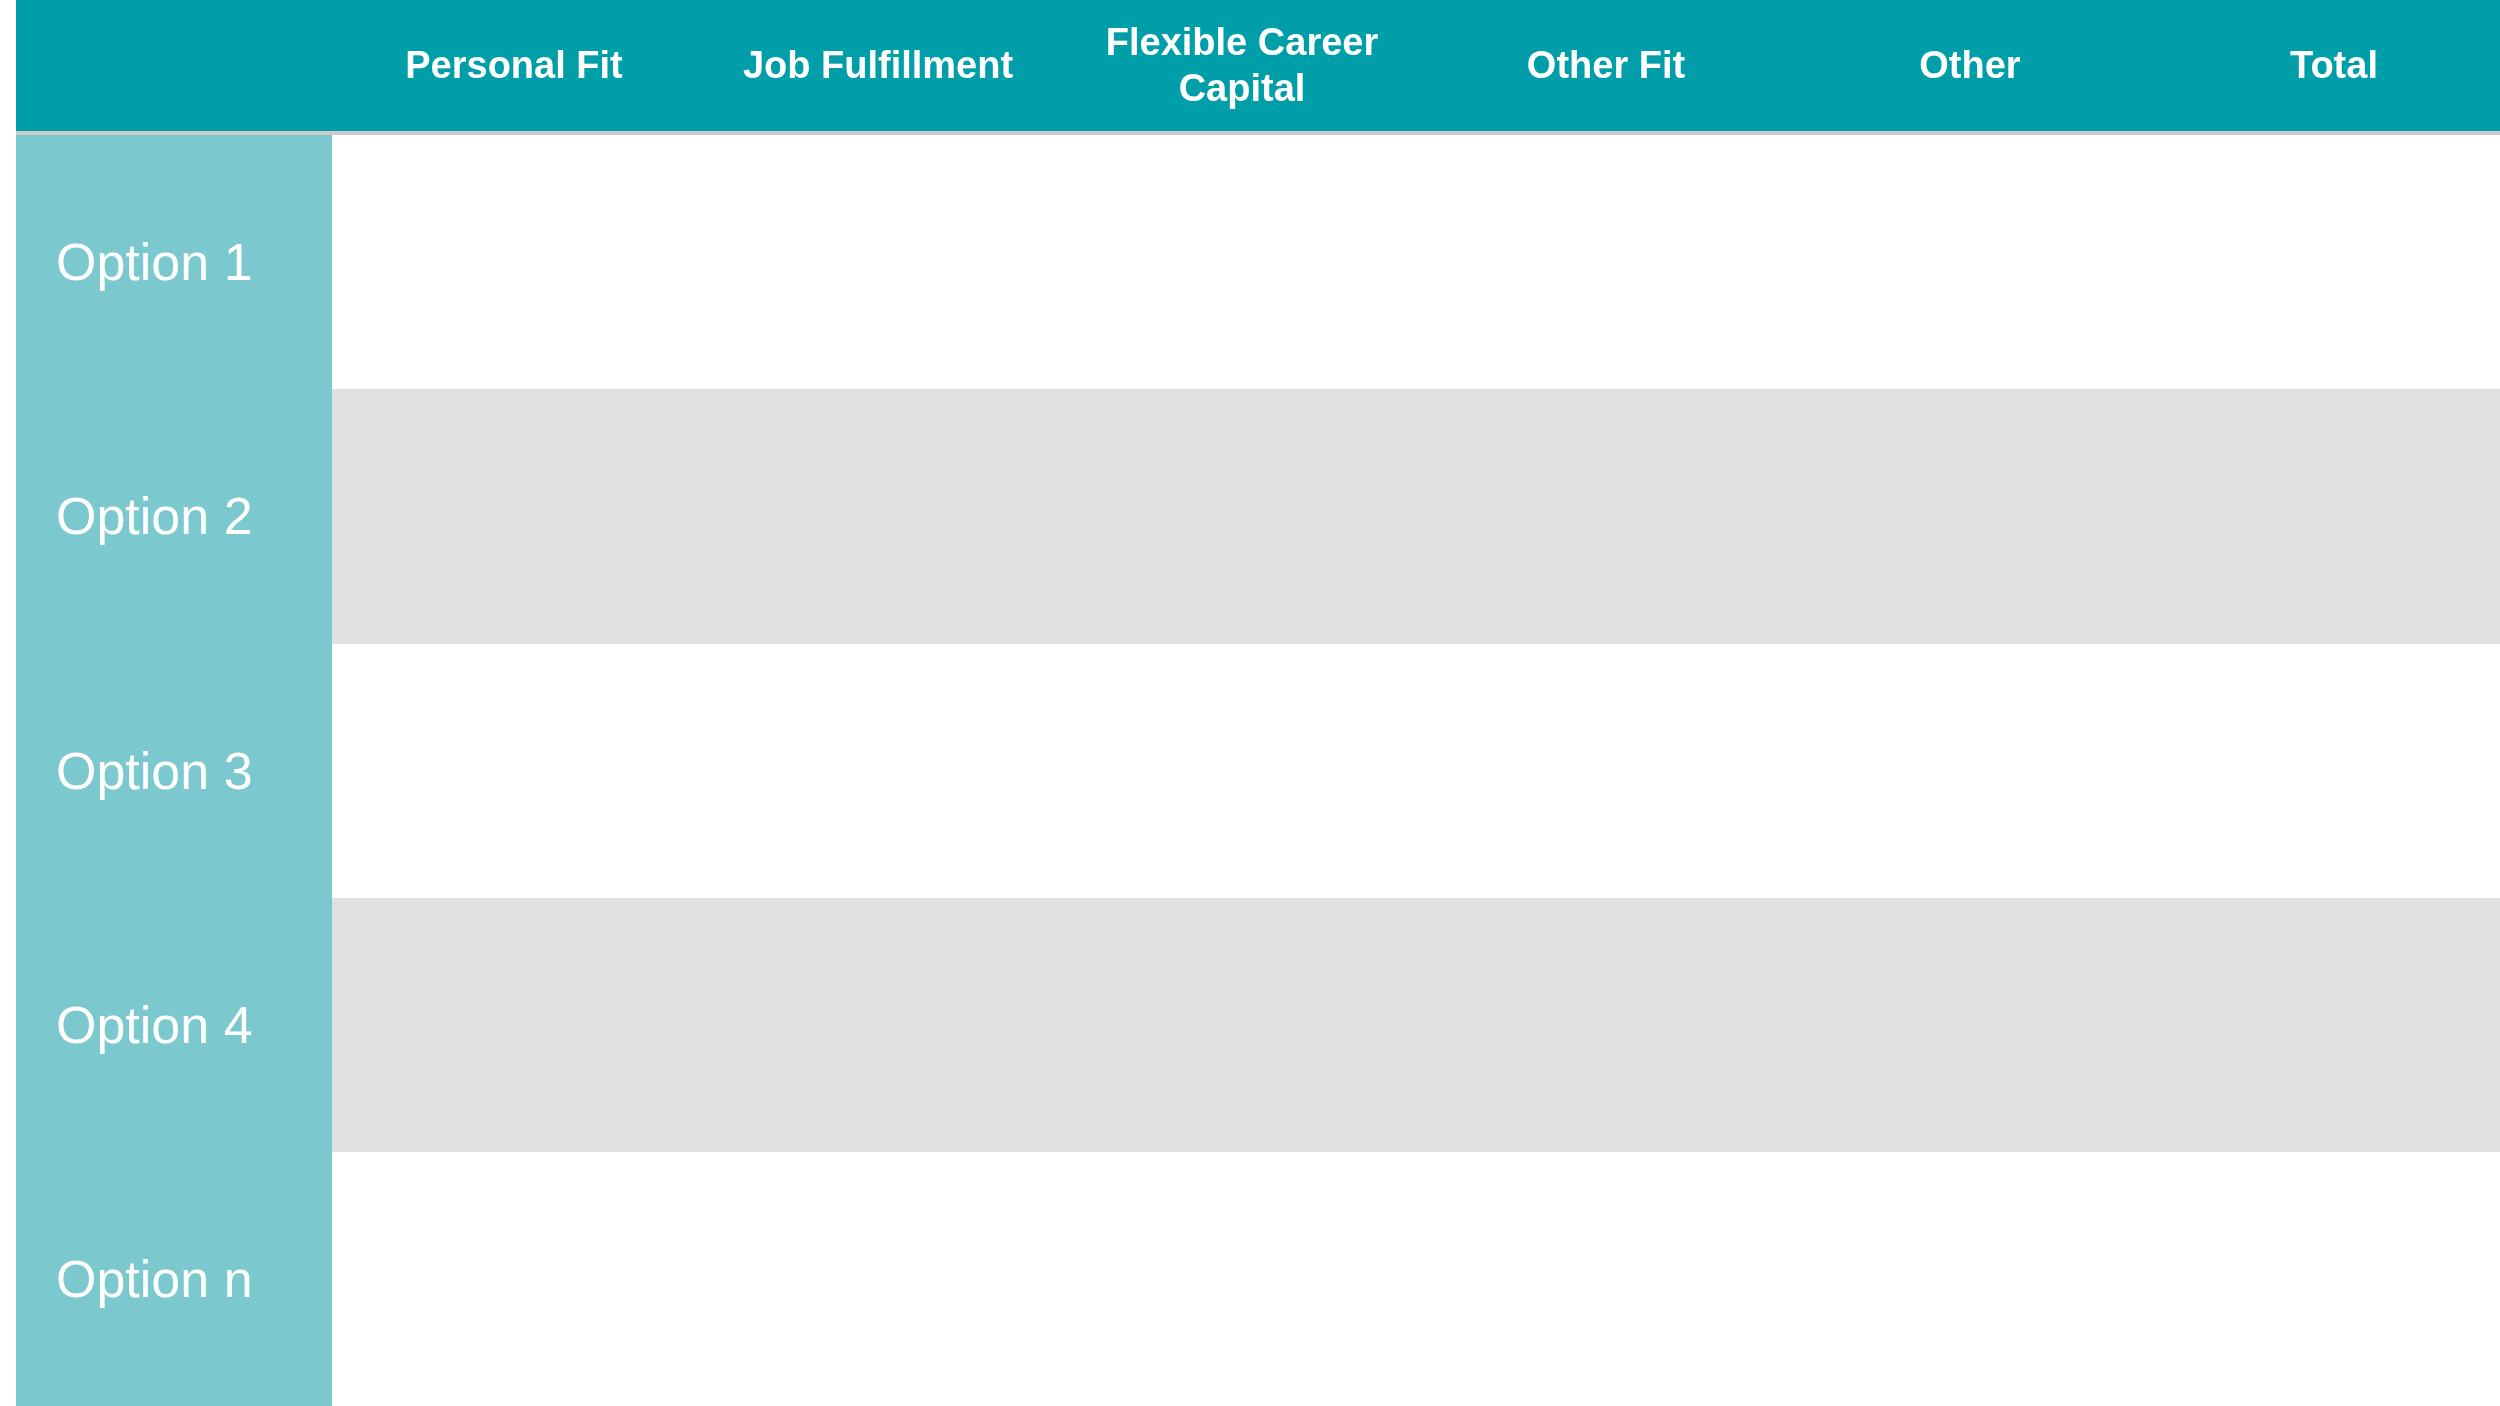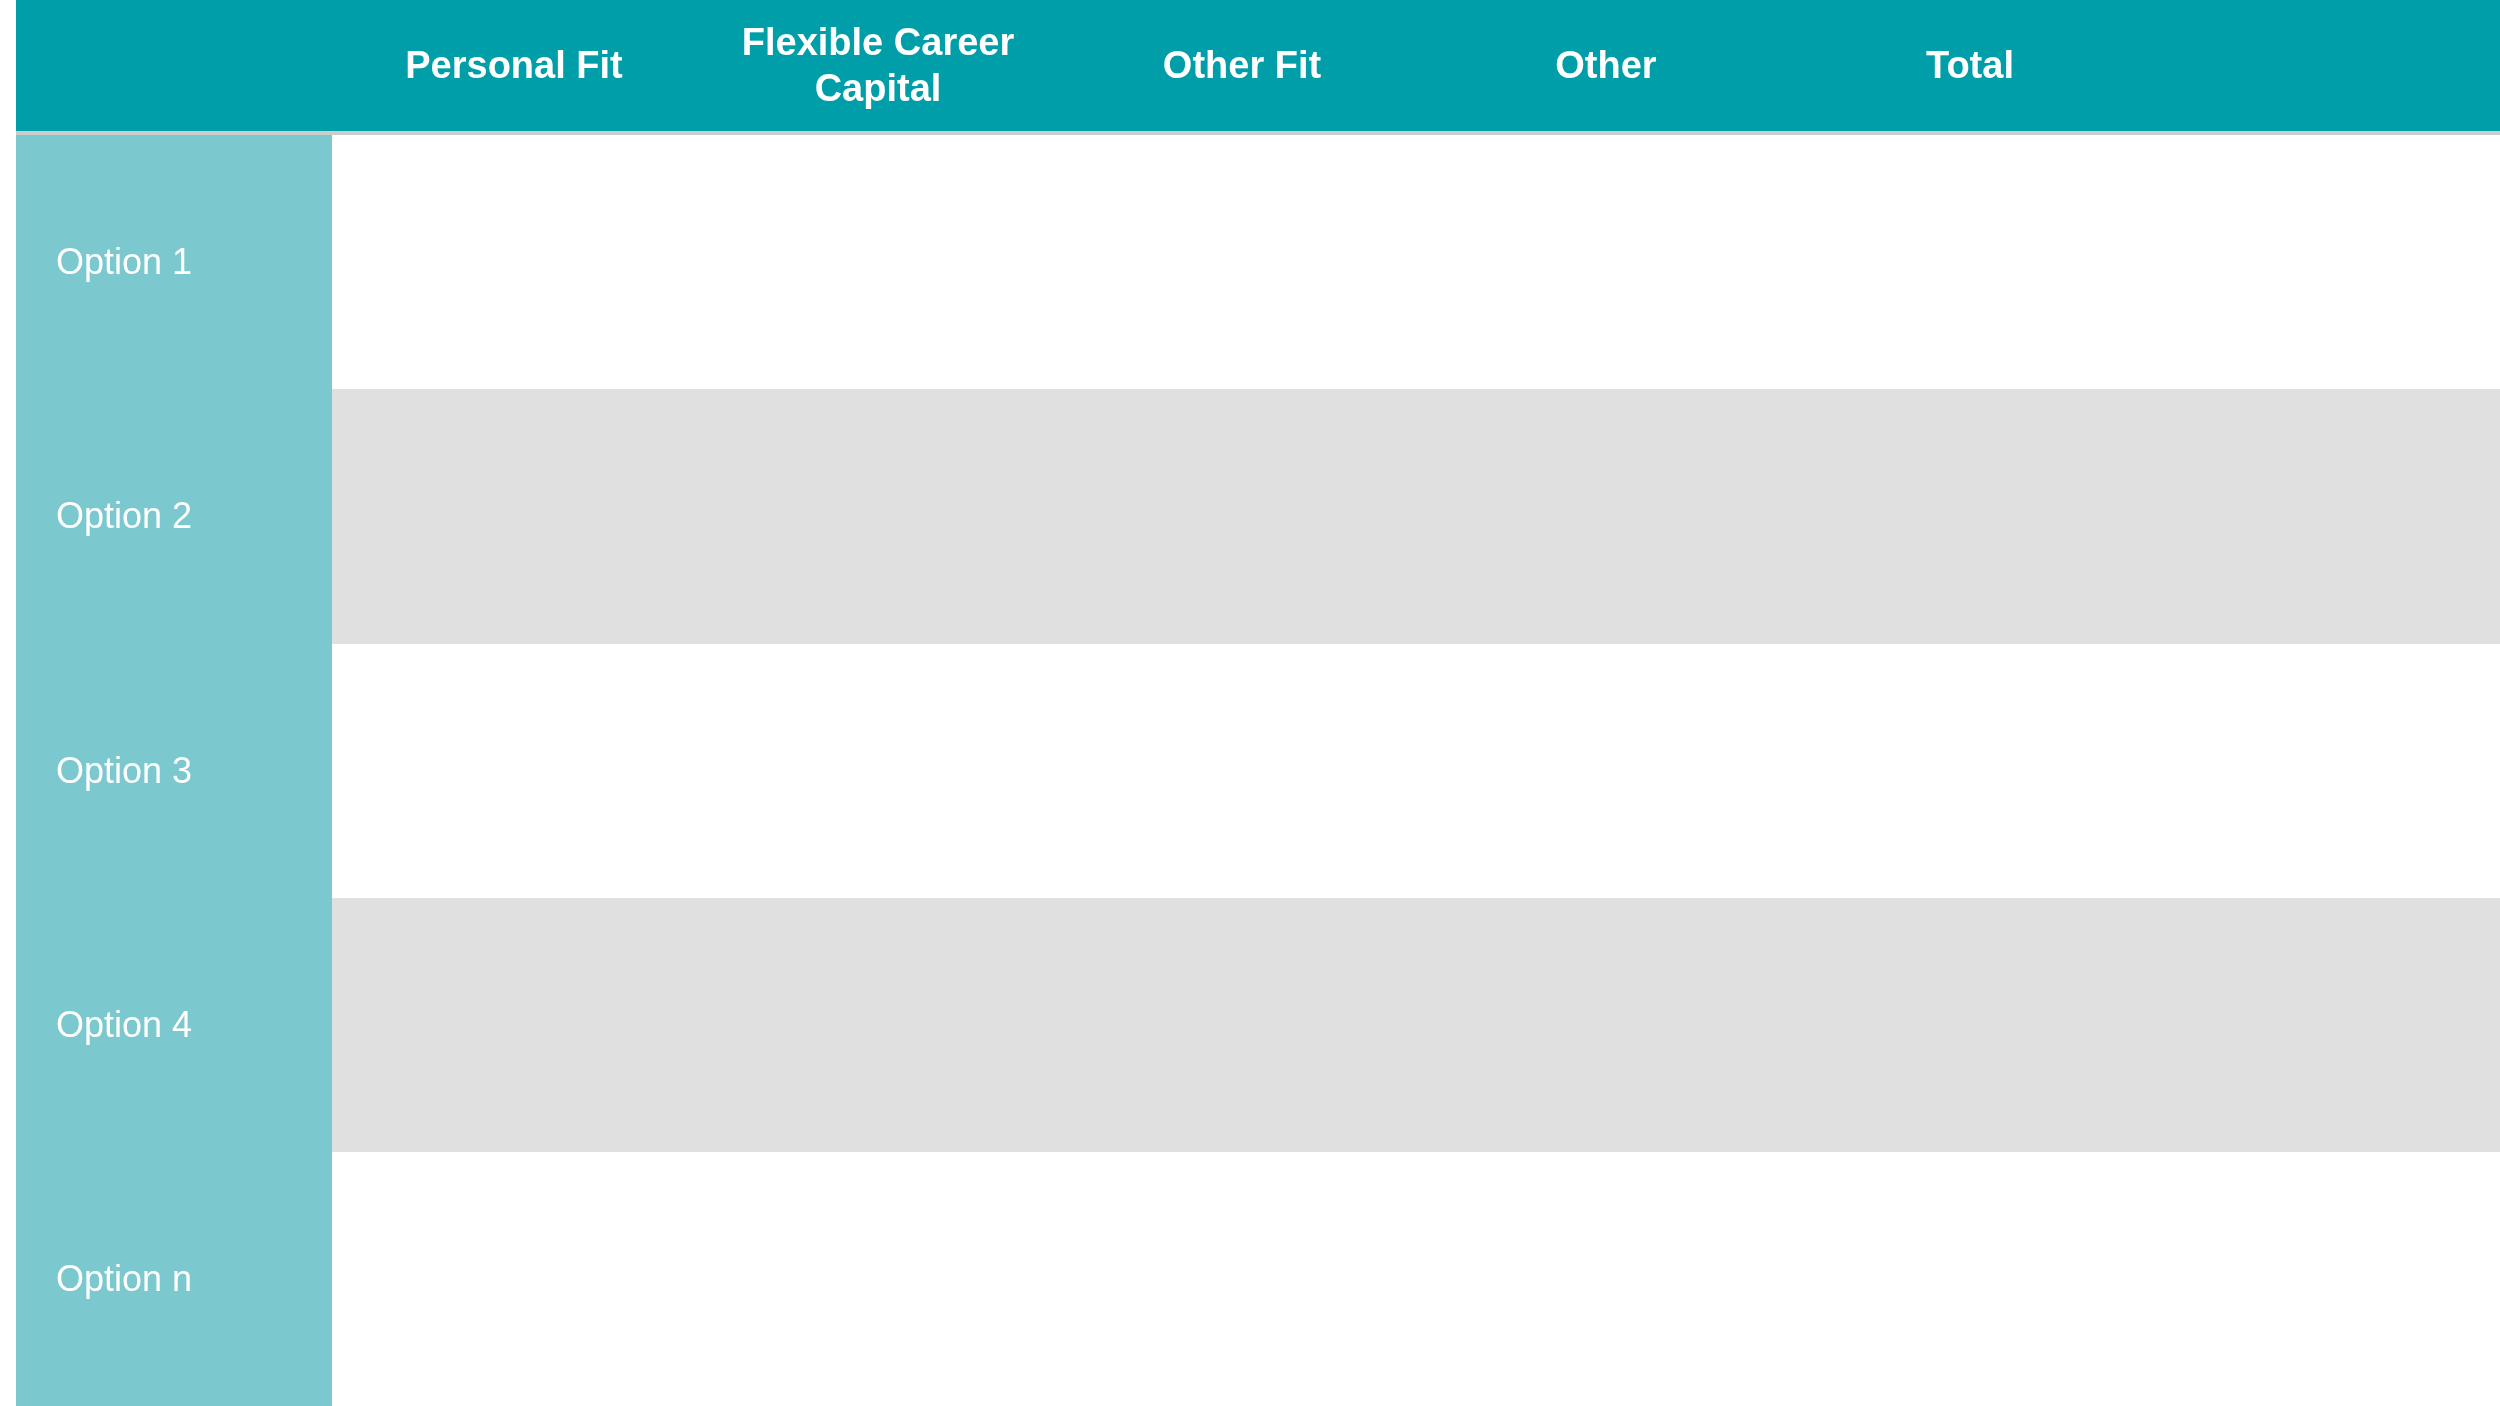--- a/index.html
+++ b/index.html
@@ -61,21 +61,21 @@
       background-color: #ffffff;
     }
 
     .table-row:nth-child(even) {
       background-color: #e0e0e0;
     }
 
     .row-label {
       background-color: #7bc8cf;
       color: #ffffff;
-      font-size: 36px;
+      font-size: 52px;
       font-weight: 400;
       display: flex;
       align-items: center;
       padding-left: 40px;
       padding-right: 20px;
     }
 
     .row-cell {
       border: none;
     }
@@ -86,20 +86,21 @@
       background-color: #cccccc;
     }
   </style>
 </head>
 <body>
 
 <div class="table-container">
   <div class="table-header">
     <div class="header-cell-empty"></div>
     <div class="header-cell">Personal Fit</div>
+    <div class="header-cell">Job Fulfillment</div>
     <div class="header-cell">Flexible Career Capital</div>
     <div class="header-cell">Other Fit</div>
     <div class="header-cell">Other</div>
     <div class="header-cell">Total</div>
   </div>
   <div class="separator"></div>
   <div class="table-body">
     <div class="table-row">
       <div class="row-label">Option 1</div>
       <div class="row-cell"></div>

